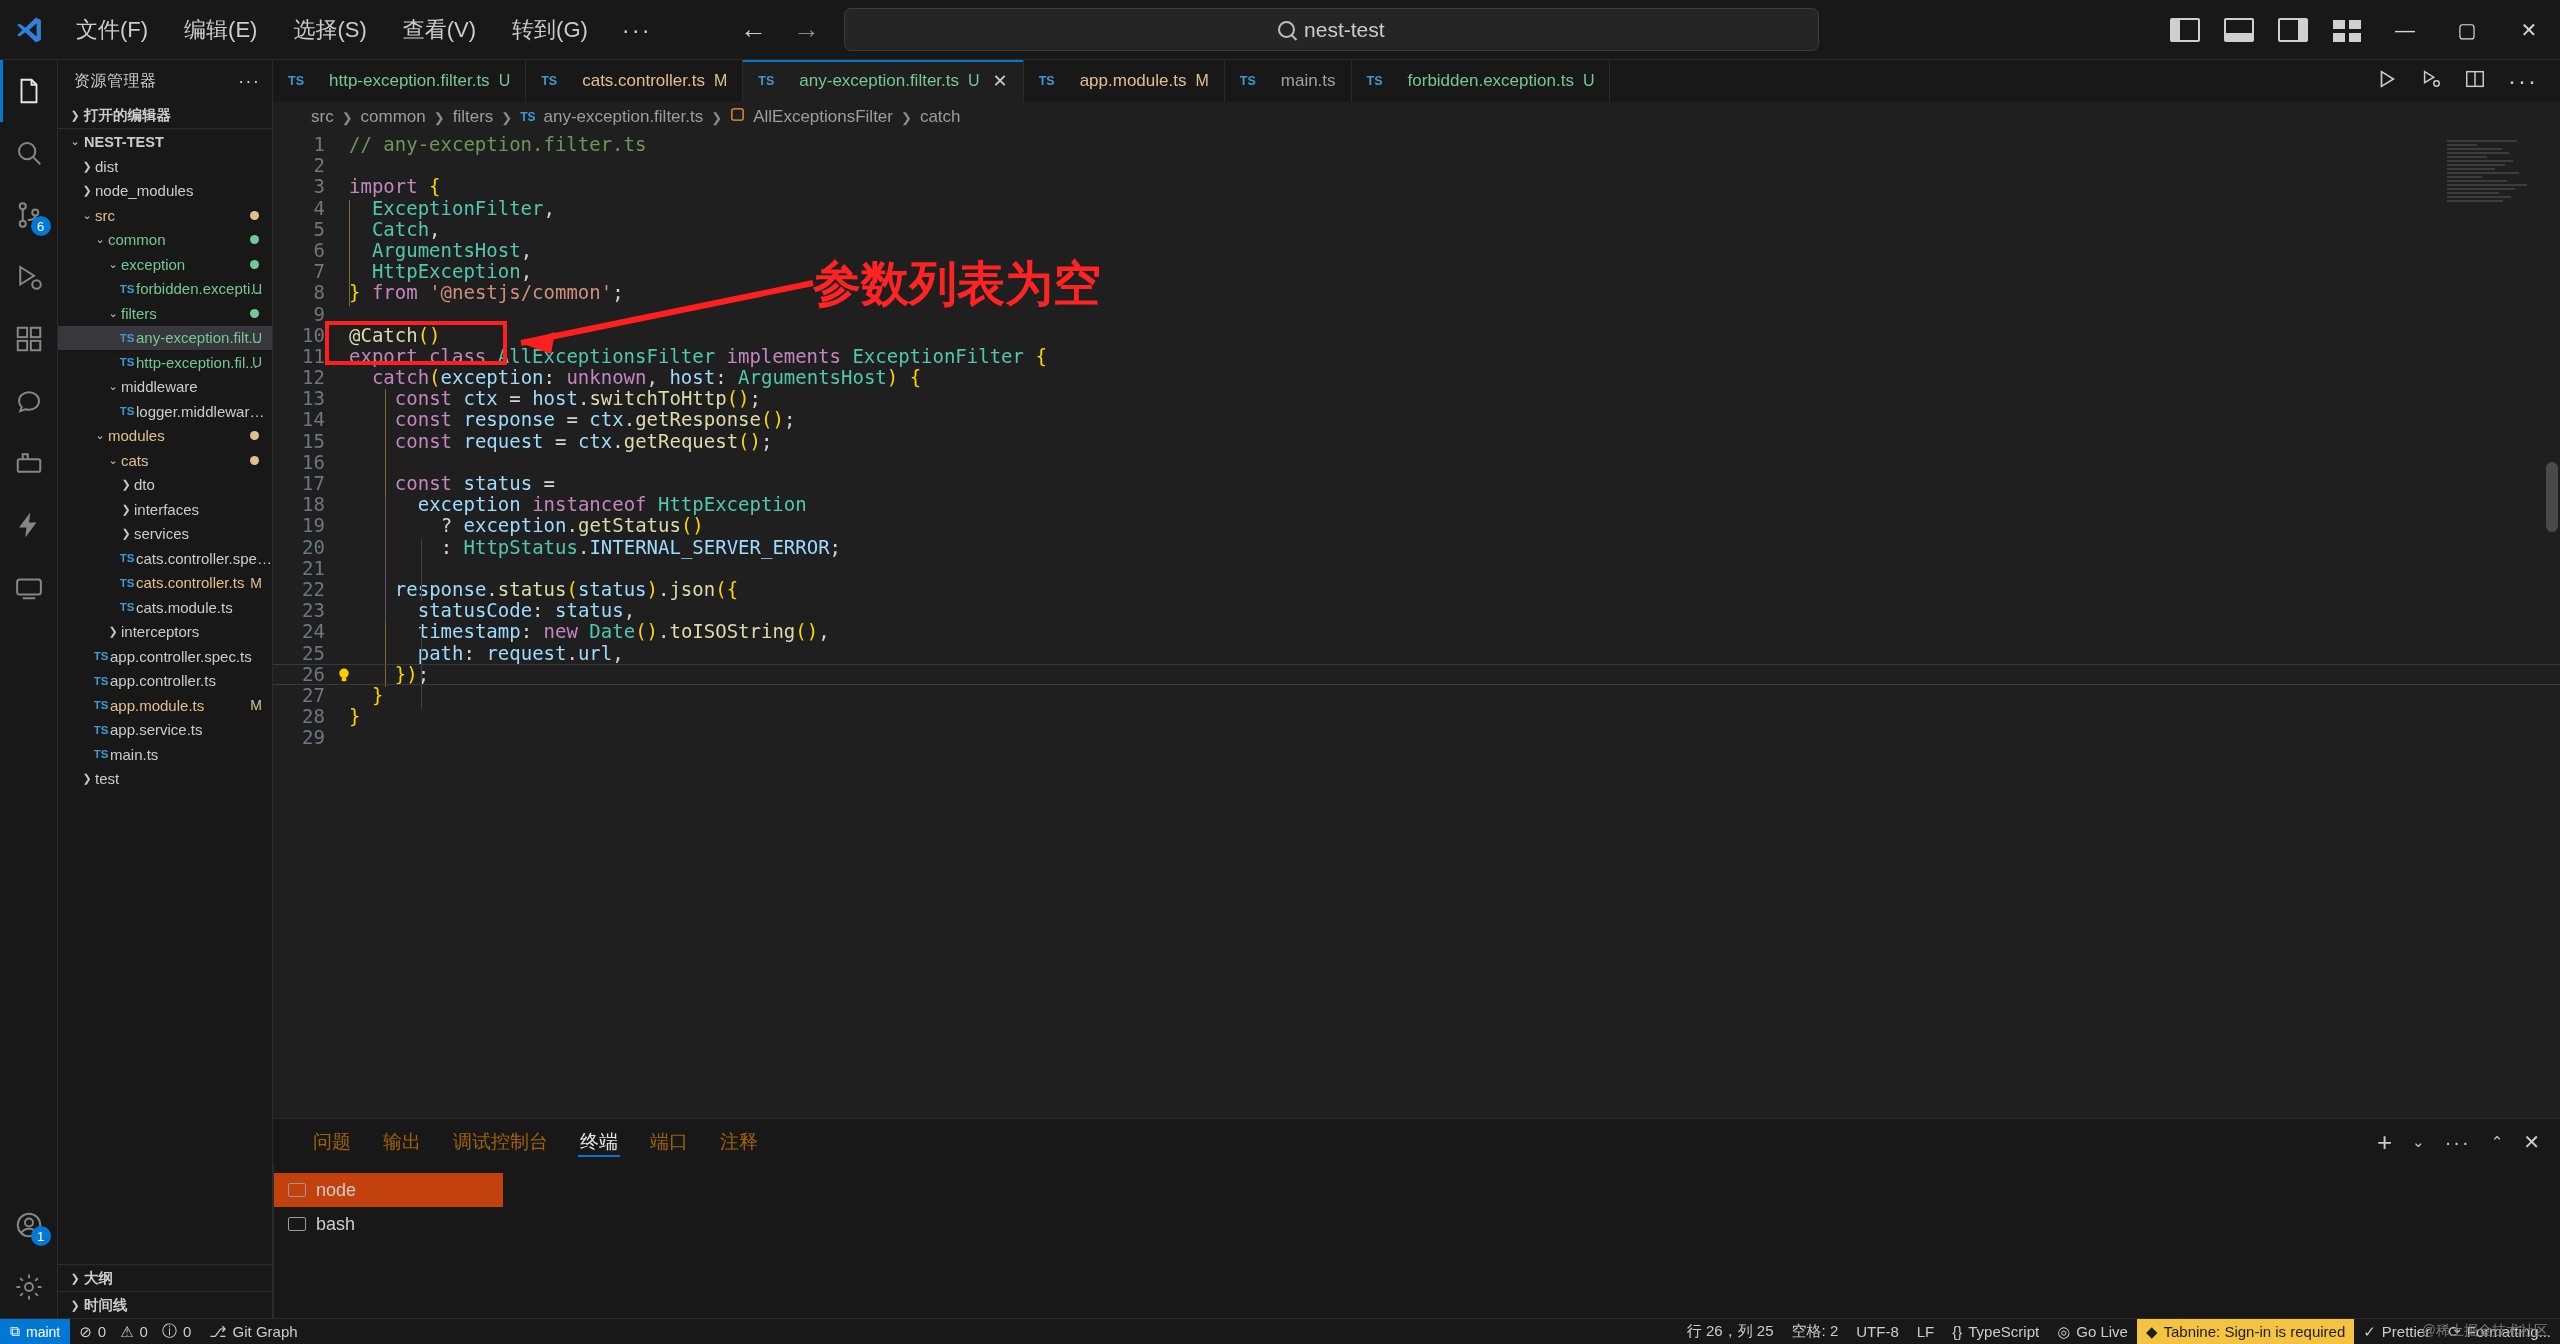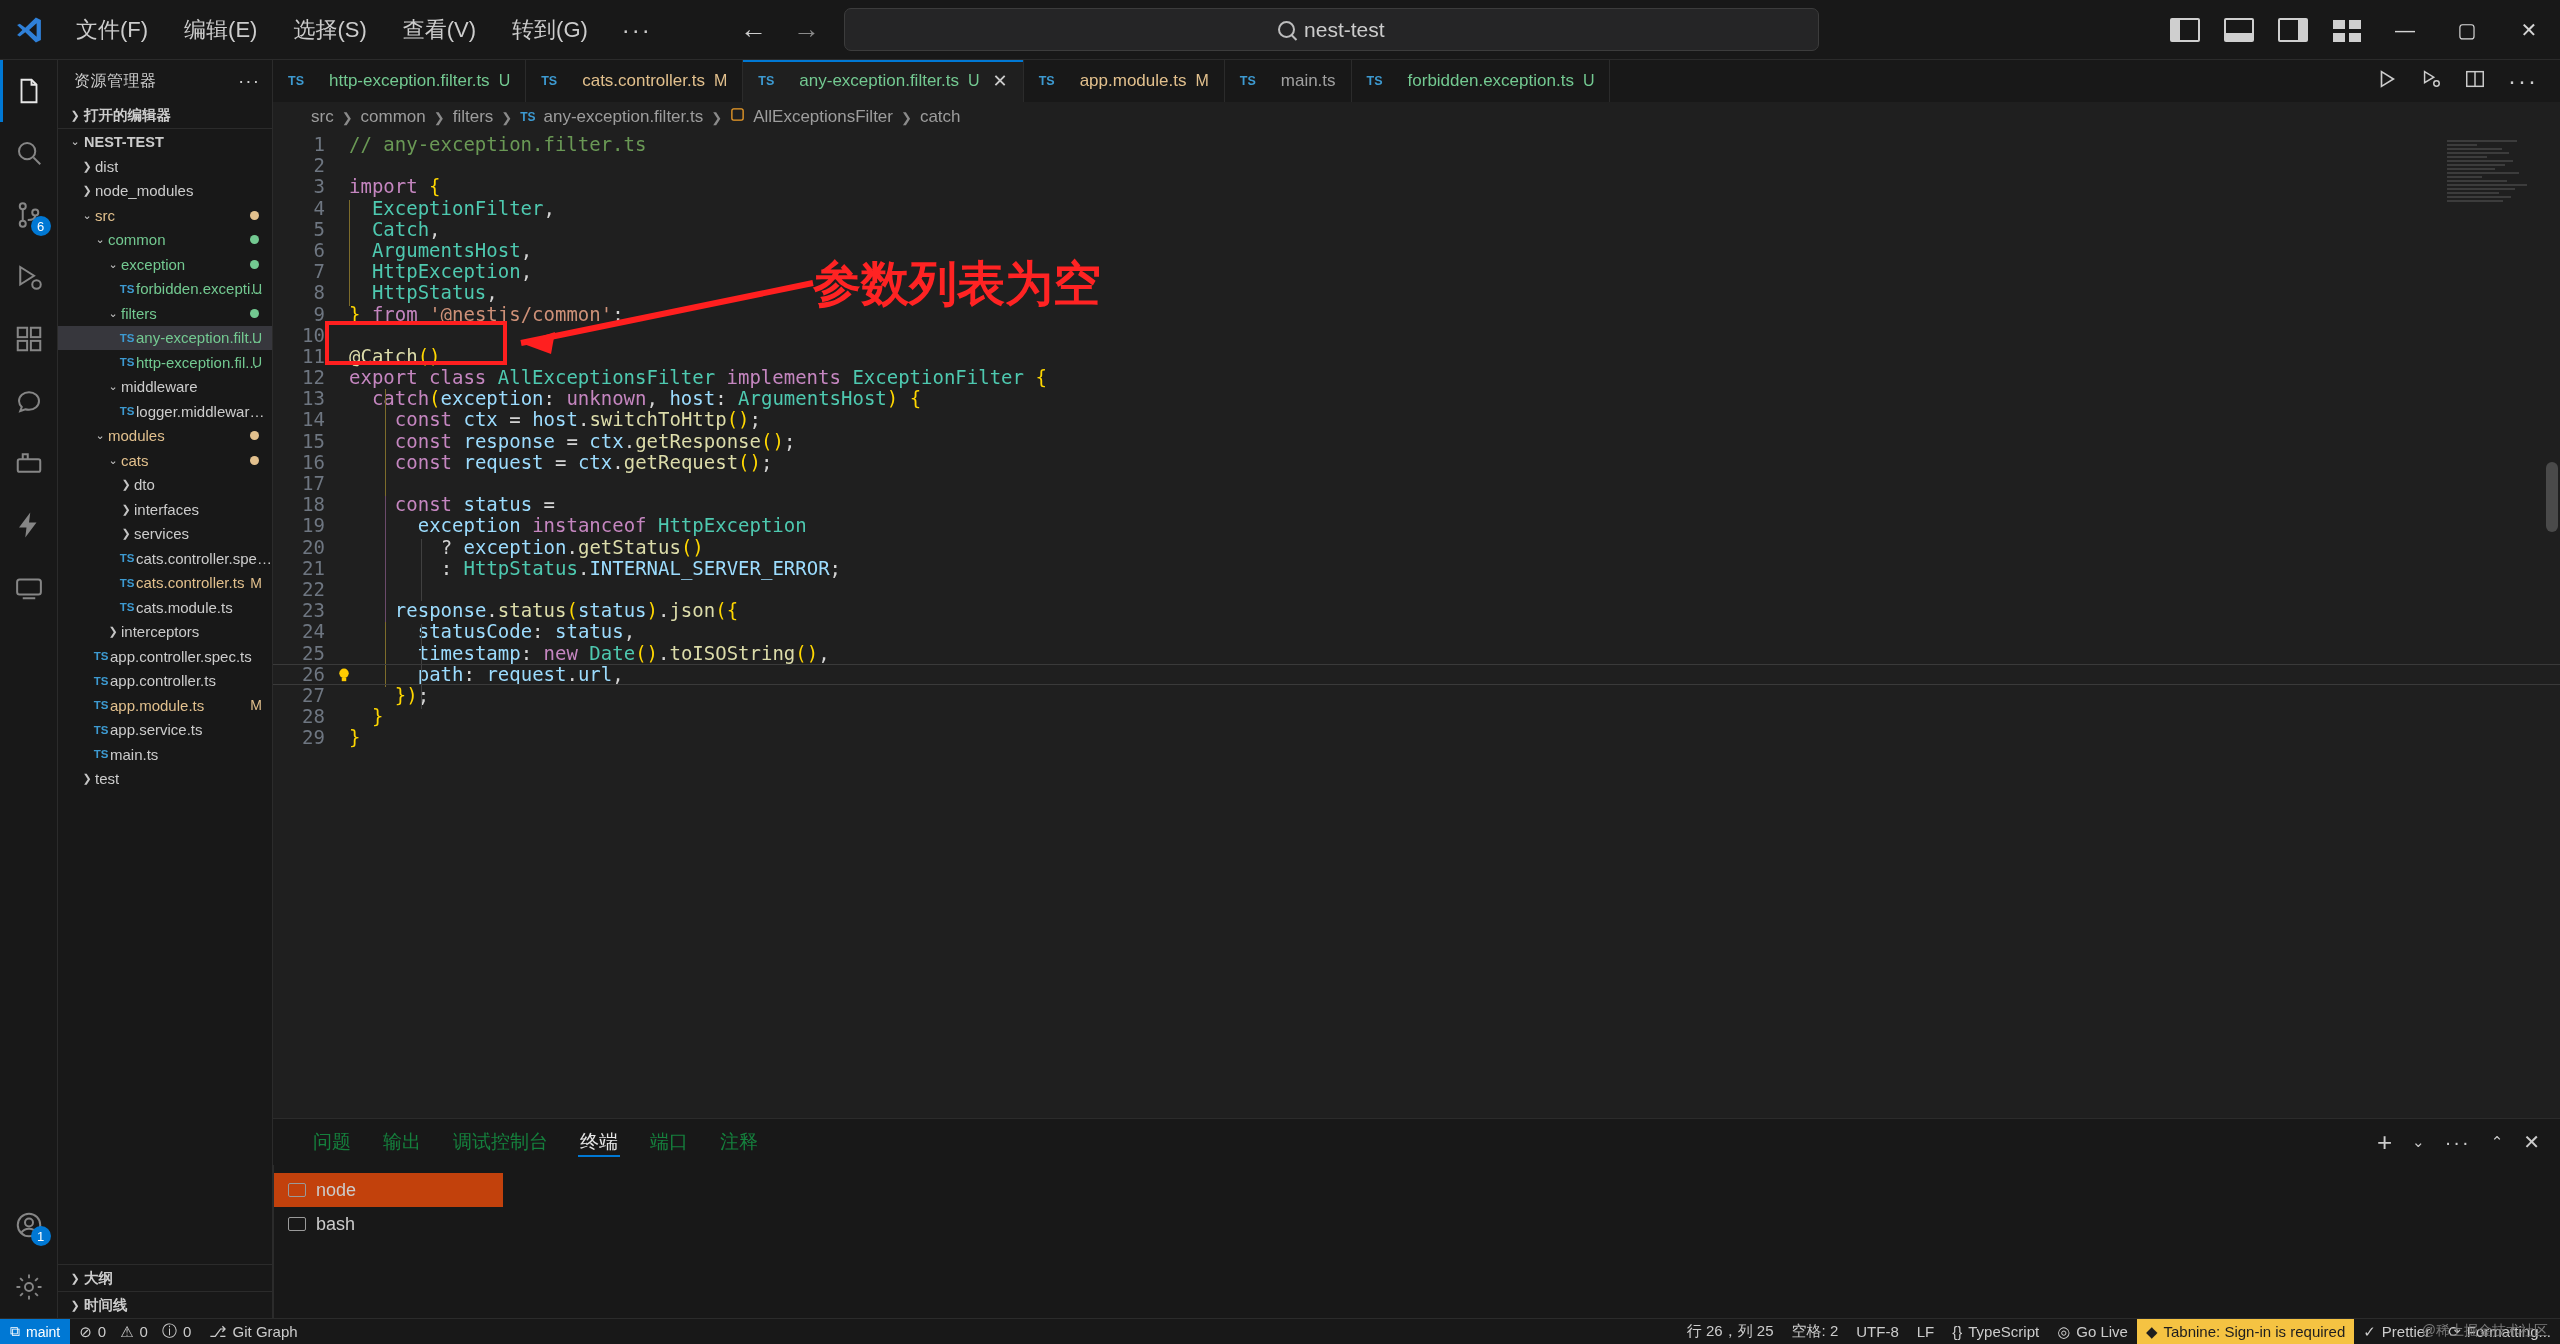--- a/index.html
+++ b/index.html
@@ -123,21 +123,21 @@
   .anno-text { position:absolute; color:#ff2323; font-size:48px; font-weight:bold;
      font-family:"DejaVu Sans", sans-serif; white-space:nowrap; }
   .anno-box { position:absolute; border:4px solid #ff1f1f; }
   svg.anno { position:absolute; left:0; top:0; pointer-events:none; }
 
   
   .panel { height:200px; flex:0 0 200px; background:#181818; border-top:1px solid #2b2b2b;
      display:flex; flex-direction:column; }
   .panel-head { height:46px; display:flex; align-items:center; padding-left:24px;
      position:relative; }
-  .ptab { color:#15803d; font-size:19px; padding:0 16px; position:relative; height:46px;
+  .ptab { color:#a16207; font-size:19px; padding:0 16px; position:relative; height:46px;
      display:flex; align-items:center; }
   .ptab.on { color:#e7e7e7; }
   .ptab.on:after { content:""; position:absolute; left:14px; right:14px; bottom:8px;
      height:2px; background:#0078d4; }
   .panel-actions { margin-left:auto; display:flex; align-items:center; gap:20px;
      padding-right:20px; color:#cccccc; font-size:20px; }
   .panel-body { flex:1; display:flex; }
   .term-out { flex:1; padding:14px 0 0 22px; color:#cccccc;
      font-family:"DejaVu Sans Mono", monospace; font-size:19px; }
   .term-list { width:230px; border-left:1px solid #2b2b2b; padding-top:8px; }
@@ -532,21 +532,20 @@
             </div>
           <div class="glyph"></div>
           <div class="codelines" id="codelines">
               <div class="cl"><span class="c-cmt">// any-exception.filter.ts</span></div>
               <div class="cl">&nbsp;</div>
               <div class="cl"><span class="c-kw">import</span><span class="c-pl"> </span><span class="c-y">{</span></div>
               <div class="cl"><span class="c-pl"> </span><span class="c-pl"> </span><span class="c-cls">ExceptionFilter</span><span class="c-pl">,</span></div>
               <div class="cl"><span class="c-pl"> </span><span class="c-pl"> </span><span class="c-cls">Catch</span><span class="c-pl">,</span></div>
               <div class="cl"><span class="c-pl"> </span><span class="c-pl"> </span><span class="c-cls">ArgumentsHost</span><span class="c-pl">,</span></div>
               <div class="cl"><span class="c-pl"> </span><span class="c-pl"> </span><span class="c-cls">HttpException</span><span class="c-pl">,</span></div>
-              <div class="cl"><span class="c-pl"> </span><span class="c-pl"> </span><span class="c-cls">HttpStatus</span><span class="c-pl">,</span></div>
               <div class="cl"><span class="c-y">}</span><span class="c-pl"> </span><span class="c-kw">from</span><span class="c-pl"> </span><span class="c-str">'@nestjs/common'</span><span class="c-pl">;</span></div>
               <div class="cl">&nbsp;</div>
               <div class="cl"><span class="c-dec">@Catch</span><span class="c-y">(</span><span class="c-y">)</span></div>
               <div class="cl"><span class="c-kw">export</span><span class="c-pl"> </span><span class="c-kw">class</span><span class="c-pl"> </span><span class="c-cls">AllExceptionsFilter</span><span class="c-pl"> </span><span class="c-kw">implements</span><span class="c-pl"> </span><span class="c-cls">ExceptionFilter</span><span class="c-pl"> </span><span class="c-y">{</span></div>
               <div class="cl"><span class="c-pl"> </span><span class="c-pl"> </span><span class="c-kw">catch</span><span class="c-y">(</span><span class="c-var">exception</span><span class="c-pl">:</span><span class="c-pl"> </span><span class="c-kw">unknown</span><span class="c-pl">,</span><span class="c-pl"> </span><span class="c-var">host</span><span class="c-pl">:</span><span class="c-pl"> </span><span class="c-cls">ArgumentsHost</span><span class="c-y">)</span><span class="c-pl"> </span><span class="c-y">{</span></div>
               <div class="cl"><span class="c-pl"> </span><span class="c-pl"> </span><span class="c-pl"> </span><span class="c-pl"> </span><span class="c-kw">const</span><span class="c-pl"> </span><span class="c-var">ctx</span><span class="c-pl"> </span><span class="c-pl">=</span><span class="c-pl"> </span><span class="c-var">host</span><span class="c-pl">.</span><span class="c-fn">switchToHttp</span><span class="c-y">(</span><span class="c-y">)</span><span class="c-pl">;</span></div>
               <div class="cl"><span class="c-pl"> </span><span class="c-pl"> </span><span class="c-pl"> </span><span class="c-pl"> </span><span class="c-kw">const</span><span class="c-pl"> </span><span class="c-var">response</span><span class="c-pl"> </span><span class="c-pl">=</span><span class="c-pl"> </span><span class="c-var">ctx</span><span class="c-pl">.</span><span class="c-fn">getResponse</span><span class="c-y">(</span><span class="c-y">)</span><span class="c-pl">;</span></div>
               <div class="cl"><span class="c-pl"> </span><span class="c-pl"> </span><span class="c-pl"> </span><span class="c-pl"> </span><span class="c-kw">const</span><span class="c-pl"> </span><span class="c-var">request</span><span class="c-pl"> </span><span class="c-pl">=</span><span class="c-pl"> </span><span class="c-var">ctx</span><span class="c-pl">.</span><span class="c-fn">getRequest</span><span class="c-y">(</span><span class="c-y">)</span><span class="c-pl">;</span></div>
               <div class="cl">&nbsp;</div>
               <div class="cl"><span class="c-pl"> </span><span class="c-pl"> </span><span class="c-pl"> </span><span class="c-pl"> </span><span class="c-kw">const</span><span class="c-pl"> </span><span class="c-var">status</span><span class="c-pl"> </span><span class="c-pl">=</span></div>

